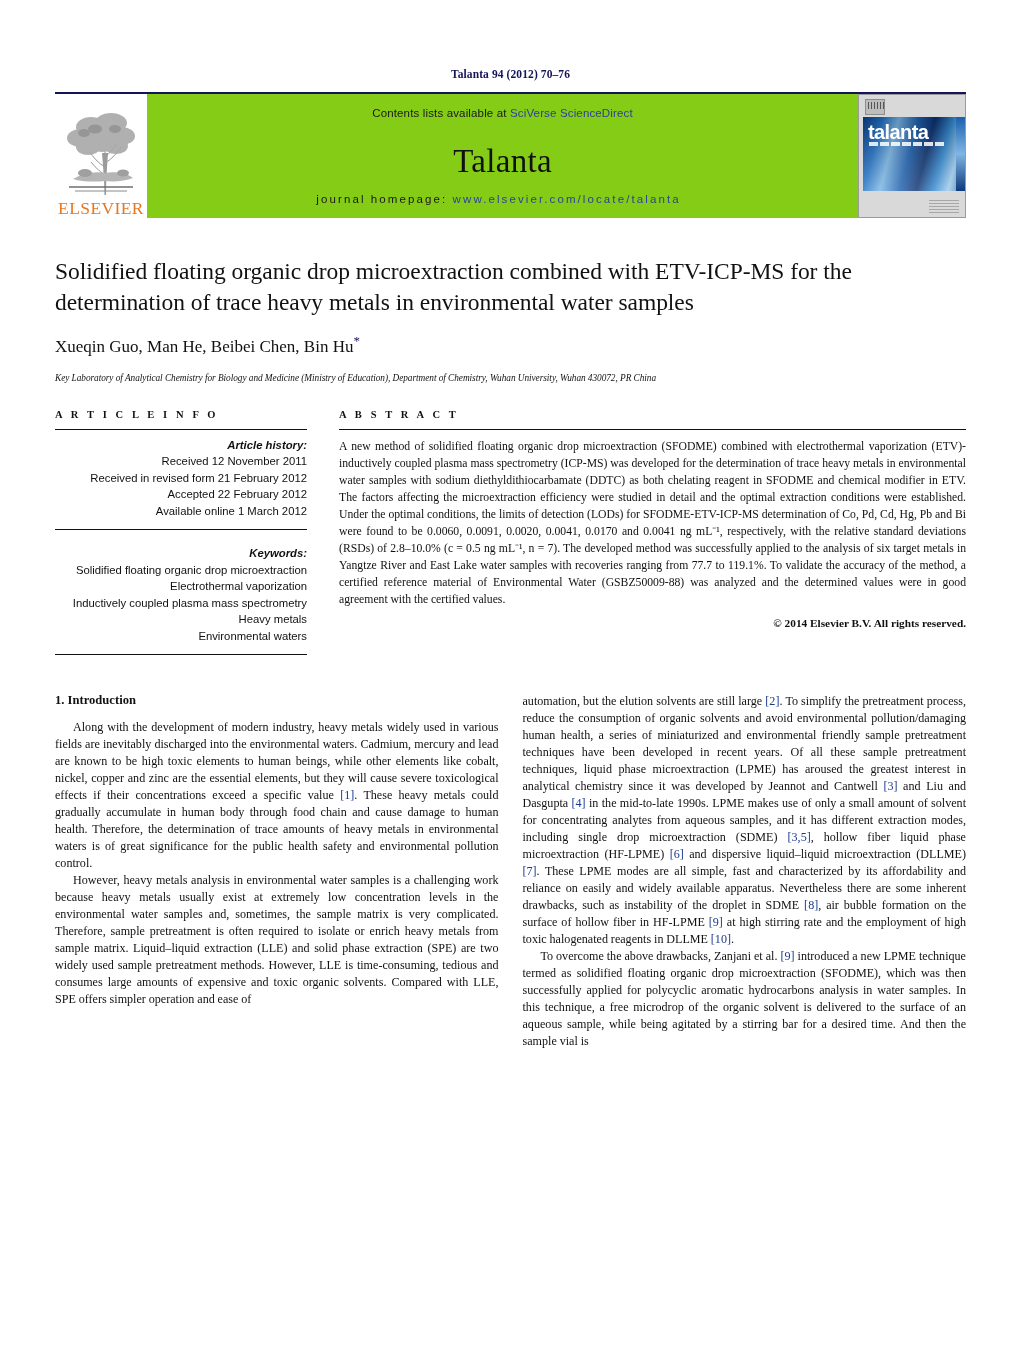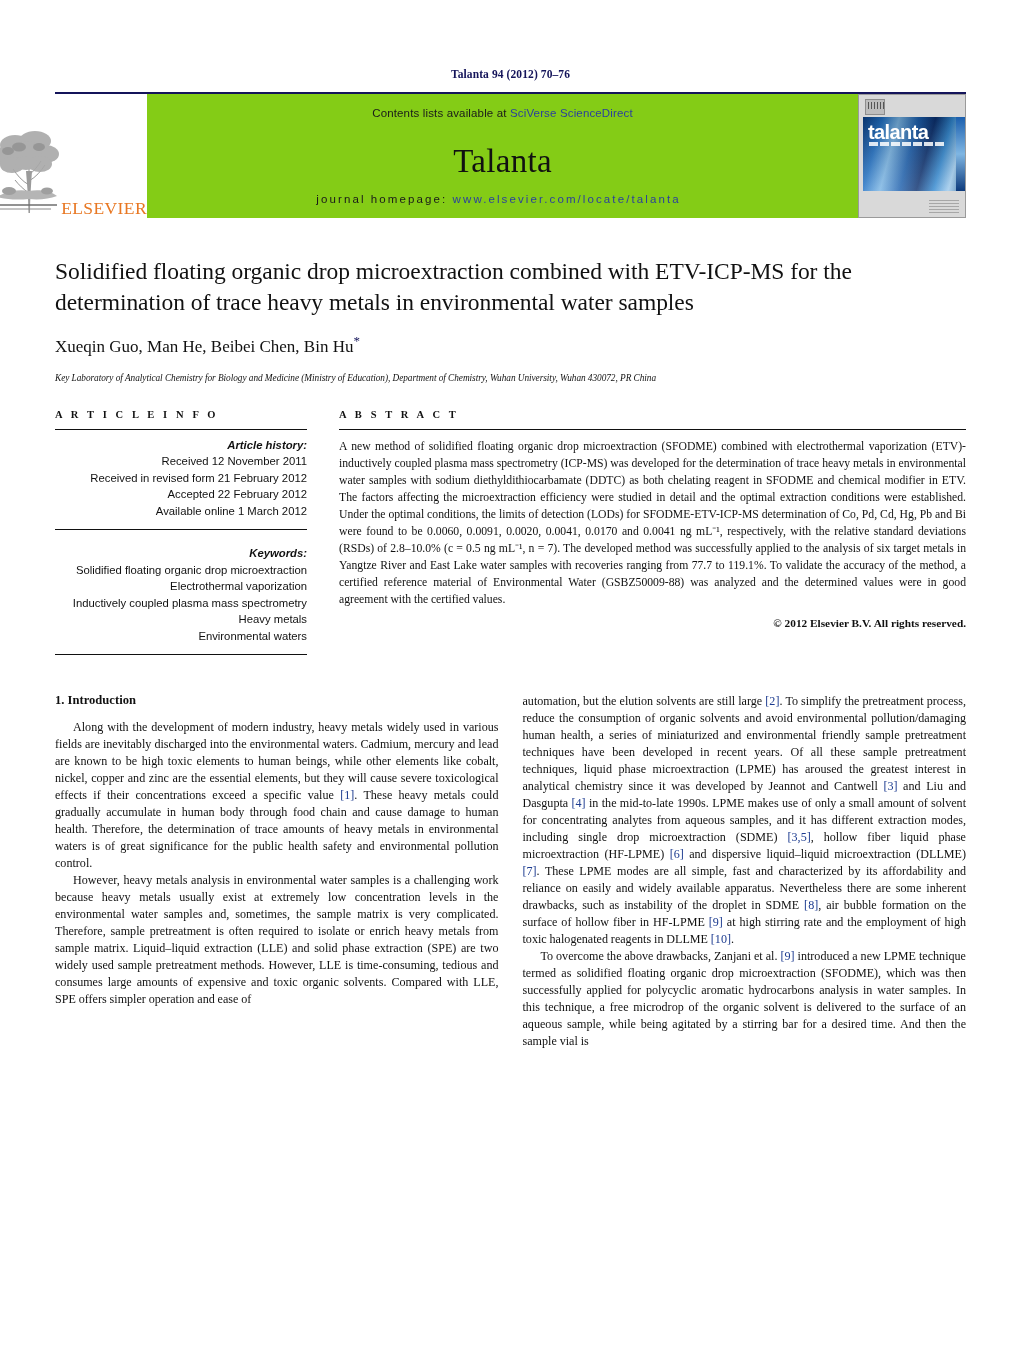--- a/index.html
+++ b/index.html
@@ -36,22 +36,22 @@
     border-top: 2.4px solid #14145a;
     padding-top: 0;
     display: flex;
     align-items: stretch;
     height: 126px;
   }
   .elsevier-logo {
     width: 92px;
     flex: 0 0 92px;
     display: flex;
-    flex-direction: row;
-    align-items: flex-end;
+    flex-direction: column;
+    align-items: center;
     justify-content: flex-end;
     padding-bottom: 1px;
     background: #fff;
   }
   .tree-wrap { width: 72px; height: 92px; margin-top: 6px; }
   .elsevier-word {
     font-family: "Liberation Serif", serif;
     font-size: 17.5px;
     letter-spacing: 0.4px;
     color: #e87722;
@@ -352,21 +352,21 @@
         <div>Heavy metals</div>
         <div>Environmental waters</div>
       </div>
       <div class="rule-thin"></div>
     </div>
 
     <div class="col-abs">
       <div class="sec-label">A B S T R A C T</div>
       <div class="rule-top"></div>
       <div class="abs-body">A new method of solidified floating organic drop microextraction (SFODME) combined with electrothermal vaporization (ETV)-inductively coupled plasma mass spectrometry (ICP-MS) was developed for the determination of trace heavy metals in environmental water samples with sodium diethyldithiocarbamate (DDTC) as both chelating reagent in SFODME and chemical modifier in ETV. The factors affecting the microextraction efficiency were studied in detail and the optimal extraction conditions were established. Under the optimal conditions, the limits of detection (LODs) for SFODME-ETV-ICP-MS determination of Co, Pd, Cd, Hg, Pb and Bi were found to be 0.0060, 0.0091, 0.0020, 0.0041, 0.0170 and 0.0041 ng mL⁻¹, respectively, with the relative standard deviations (RSDs) of 2.8–10.0% (c = 0.5 ng mL⁻¹, n = 7). The developed method was successfully applied to the analysis of six target metals in Yangtze River and East Lake water samples with recoveries ranging from 77.7 to 119.1%. To validate the accuracy of the method, a certified reference material of Environmental Water (GSBZ50009-88) was analyzed and the determined values were in good agreement with the certified values.</div>
-      <div class="copyright">© 2012 Elsevier B.V. All rights reserved.</div>
+      <div class="copyright">© 2014 Elsevier B.V. All rights reserved.</div>
     </div>
   </div>
 
   <div class="body-cols">
     <div class="bcol">
       <h2 class="sec-heading">1.  Introduction</h2>
       <p class="para">
         <span>Along with the development of modern industry, heavy metals widely used in various fields are inevitably discharged into the environmental waters. Cadmium, mercury and lead are known to be high toxic elements to human beings, while other elements like cobalt, nickel, copper and zinc are the essential elements, but they will cause severe toxicological effects if their concentrations exceed a specific value <span class="ref" style="color:#1b3a8f">[1]</span>. These heavy metals could gradually accumulate in human body through food chain and cause damage to human health. Therefore, the determination of trace amounts of heavy metals in environmental waters is of great significance for the public health safety and environmental pollution control.</span>
       </p>
       <p class="para">

